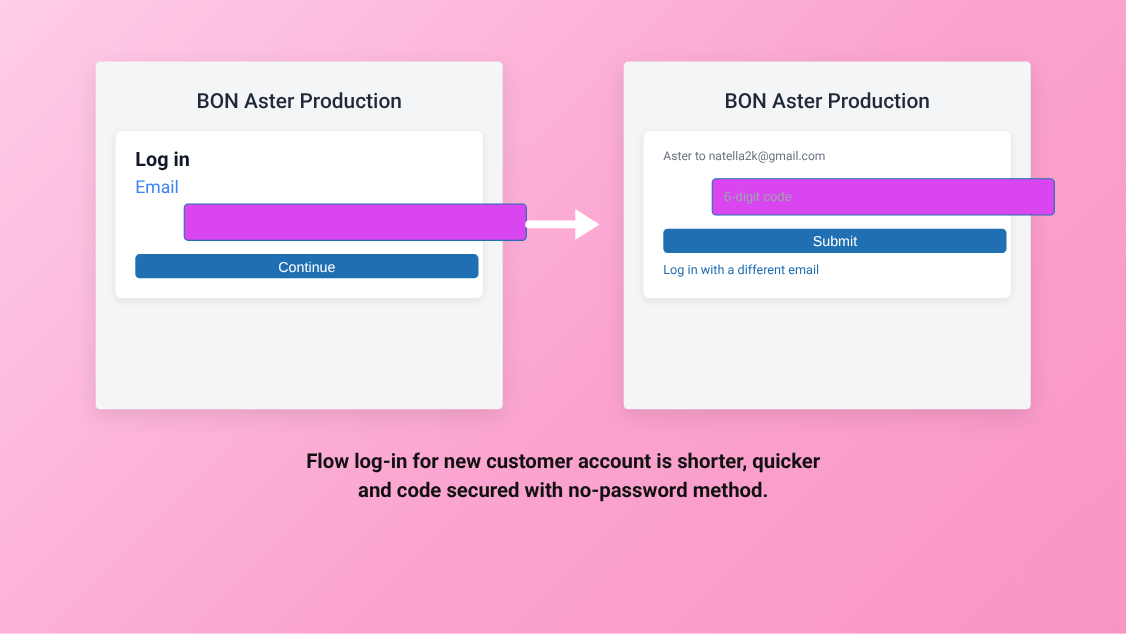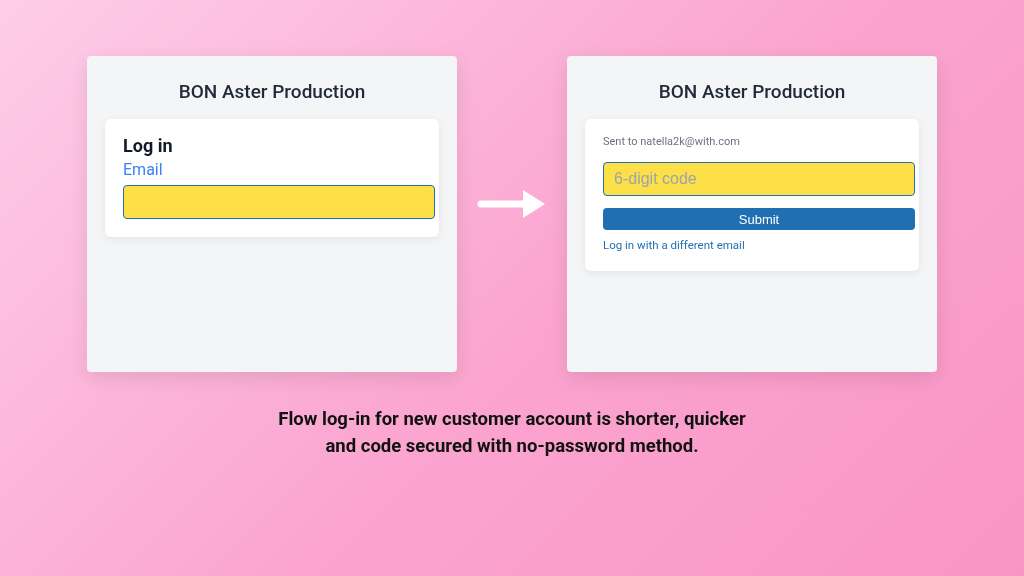--- a/index.html
+++ b/index.html
@@ -54,24 +54,25 @@
     font-size: 16px;
     color: #3b82f6;
     margin-bottom: 6px;
     display: block;
   }
   .field {
     width: 100%; height: 34px;
     border: 1.6px solid #1f6fb2;
     border-radius: 4px;
     padding: 0 10px;
-    font-size: 16px;
+    font-size: 12px;
     color: #111827;
     outline: none;
-    background: #fde047;
+    background: #d946ef;
+    margin-left: 44px;
   }
   .field::placeholder { color: #9ca3af; }
   .btn {
     width: 100%; height: 22px;
     background: #1f6fb2;
     color: #fff;
     border: none;
     border-radius: 4px;
     font-size: 13px;
     margin-top: 12px;
@@ -104,34 +105,35 @@
 
 <div class="stage">
   <div class="row">
 
     <div class="panel">
       <div class="title">BON Aster Production</div>
       <div class="card">
         <div class="heading">Log in</div>
         <label class="label">Email</label>
         <input class="field" type="text" placeholder="" style="">
+        <button class="btn">Continue</button>
       </div>
     </div>
 
     <div class="arrow-wrap">
       <svg width="70" height="36" viewBox="0 0 70 36">
         <line x1="4" y1="18" x2="50" y2="18" stroke="#ffffff" stroke-width="7" stroke-linecap="round"></line>
         <polygon points="46,4 68,18 46,32" fill="#ffffff"></polygon>
       </svg>
     </div>
 
     <div class="panel">
       <div class="title">BON Aster Production</div>
       <div class="card">
-        <div class="sub">Sent to natella2k@with.com</div>
+        <div class="sub">Aster to natella2k@gmail.com</div>
         <input class="field" type="text" placeholder="6-digit code" style="">
         <button class="btn">Submit</button>
         <a class="link">Log in with a different email</a>
       </div>
     </div>
 
   </div>
 
   <div class="caption">
     <span>Flow log-in for new customer account is shorter, quicker</span><br>

